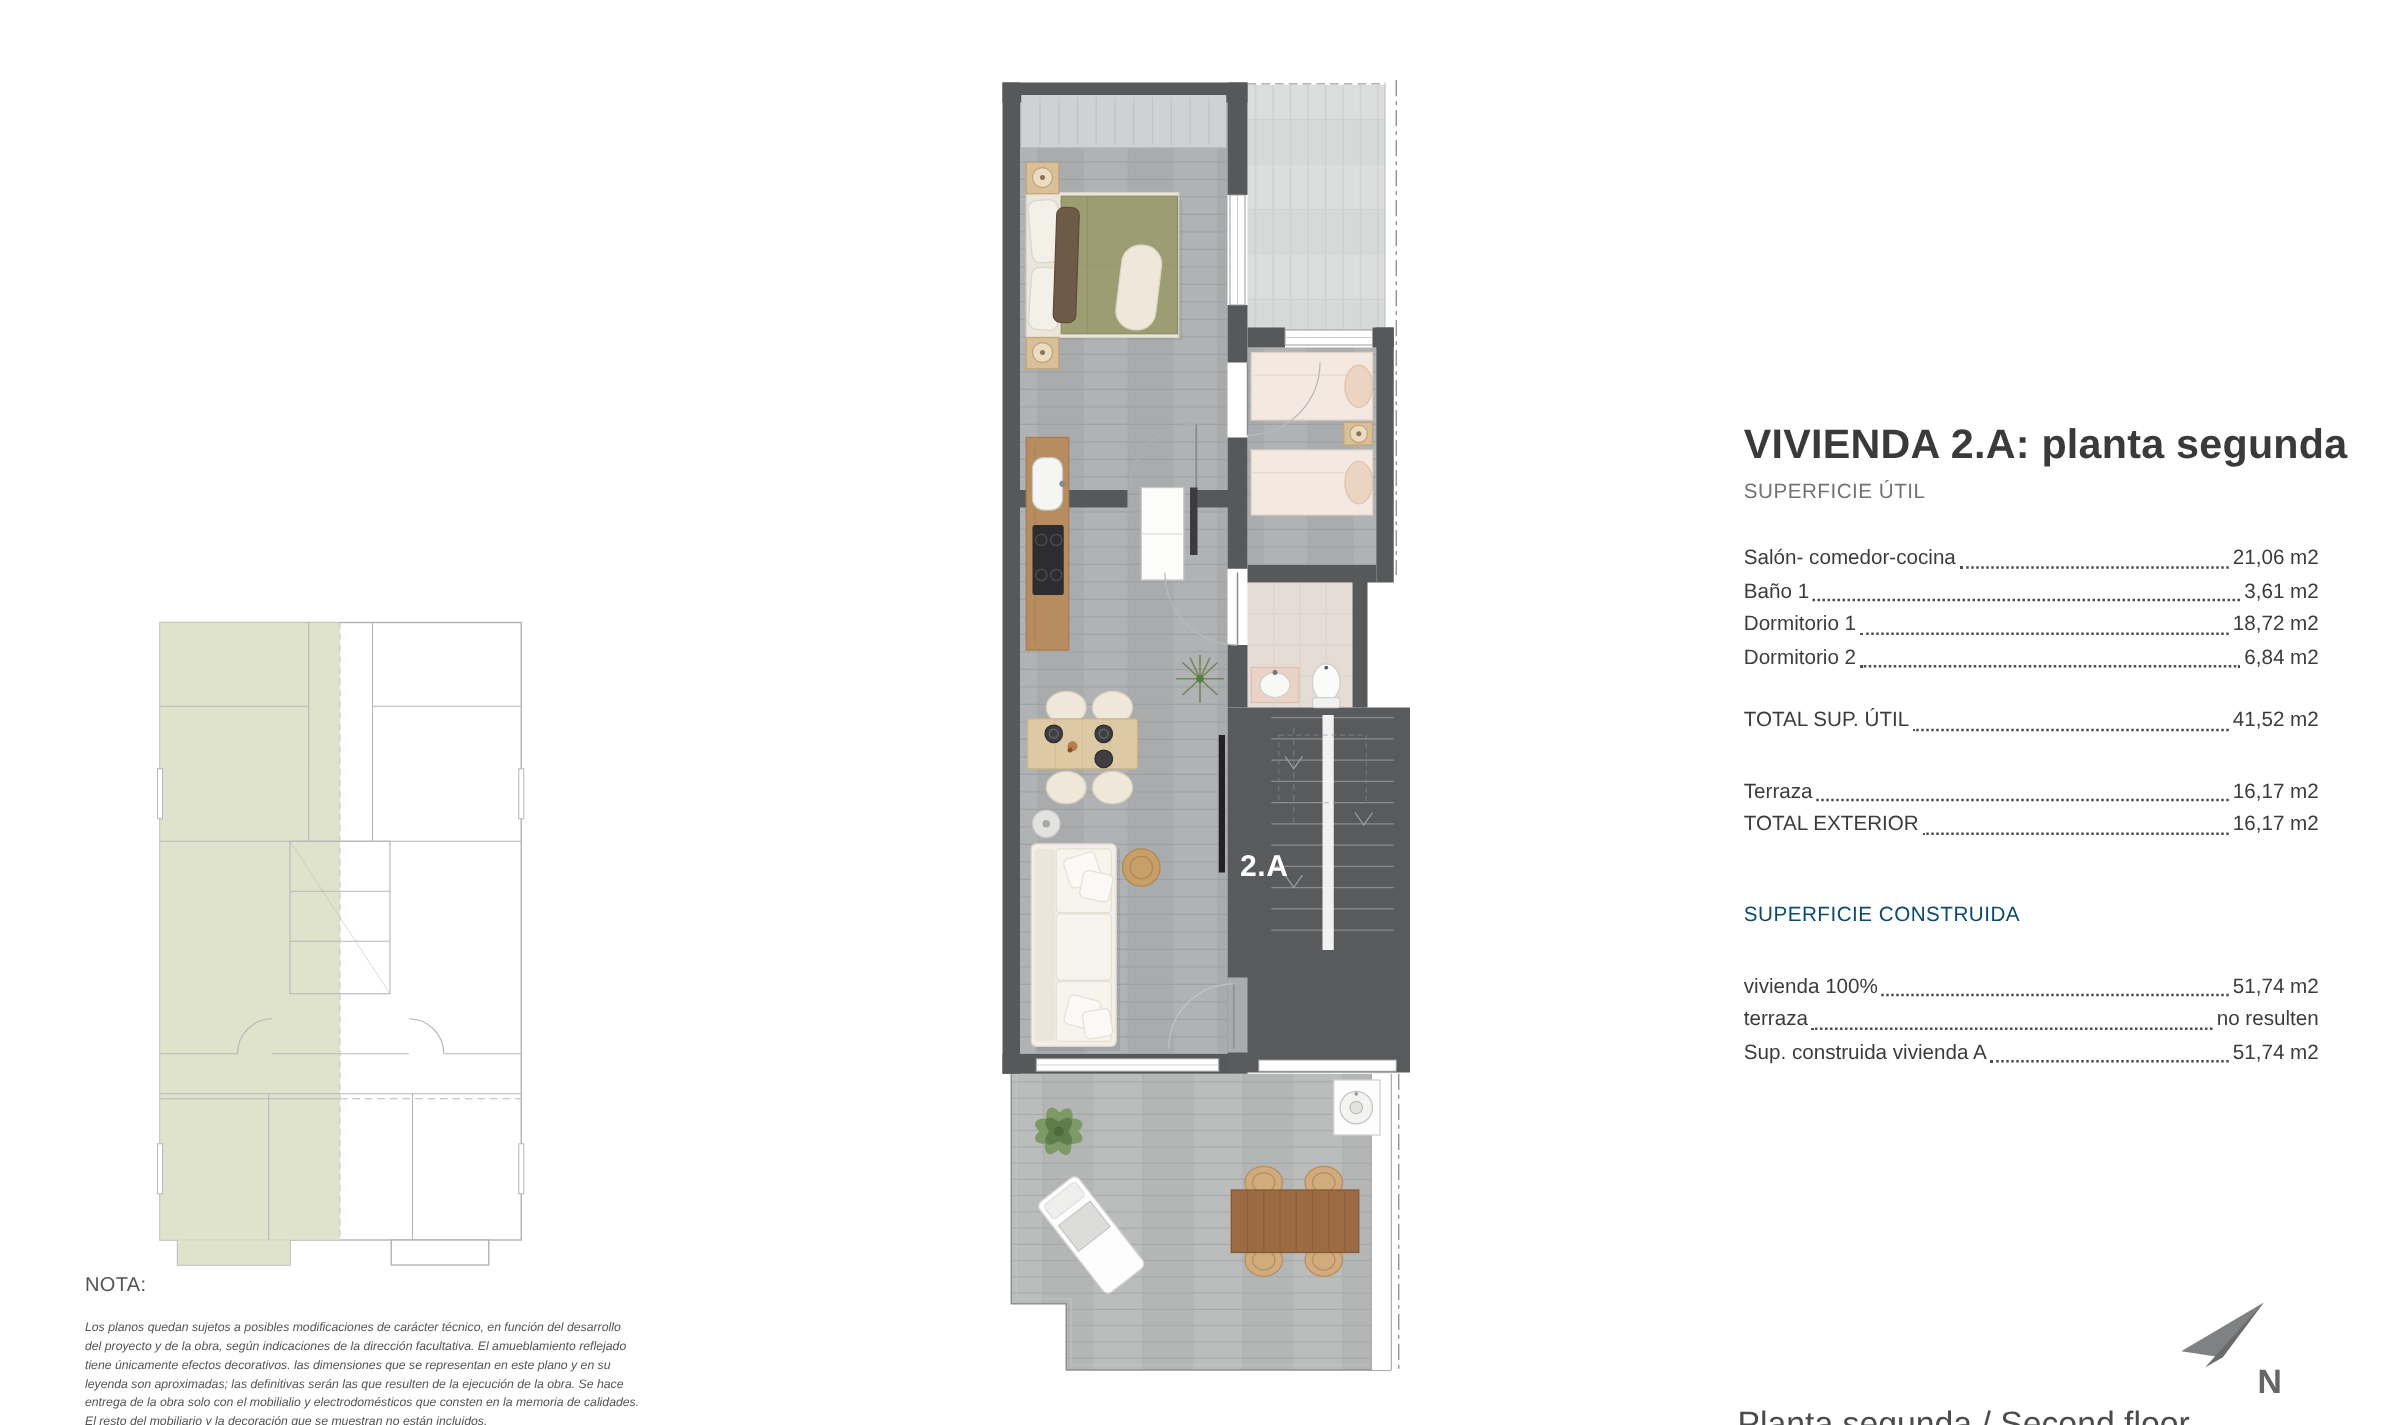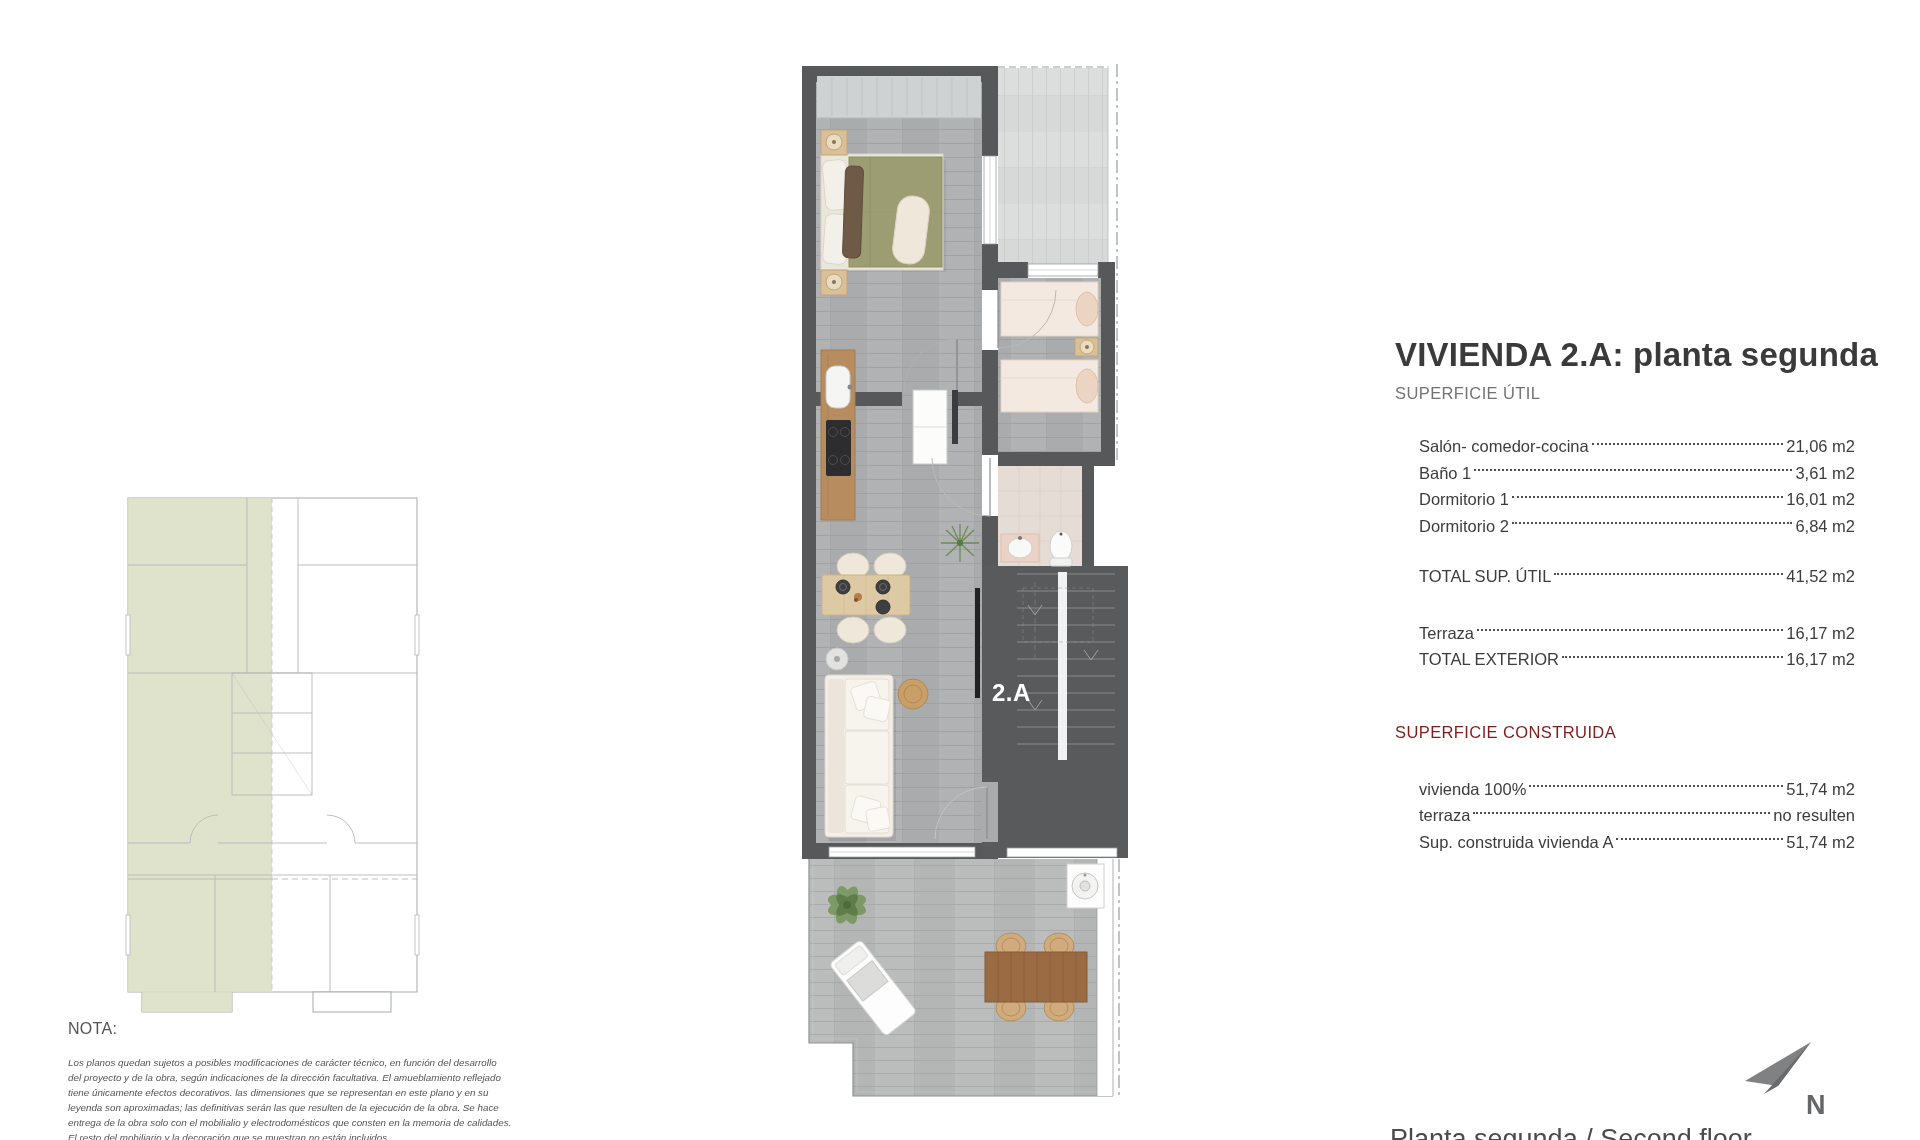--- a/index.html
+++ b/index.html
@@ -4,25 +4,25 @@
 <style>
   html,body{margin:0;padding:0;}
   body{
     position:relative;width:1920px;height:1140px;overflow:hidden;
     background:#ffffff;font-family:"Liberation Sans",sans-serif;
   }
   
   #title-block{position:absolute;left:1395px;top:336px;width:460px;color:#3d3d3d;}
   #title-block h1{margin:0 0 10px 0;font-size:33px;font-weight:700;letter-spacing:.2px;color:#3a3a3a;white-space:nowrap;}
   .sub-heading{font-size:16.5px;letter-spacing:.4px;margin:0 0 30px 0;color:#737373;}
-  .leader-row{display:flex;align-items:center;font-size:16.5px;color:#3c3c3c;line-height:26.5px;white-space:nowrap;margin-left:24px;}
+  .leader-row{display:flex;align-items:flex-end;font-size:16.5px;color:#3c3c3c;line-height:26.5px;white-space:nowrap;}
   .leader-row .dots{flex:1 1 auto;border-bottom:2px dotted #4e4e4e;margin:0 3px 5px 3px;min-width:20px;}
   #su-total{margin-top:24px;}
   #su-ext{margin-top:30px;}
-  .sc-heading{font-size:16.5px;letter-spacing:.4px;margin:50px 0 34px 0;color:#7f1d1d;}
+  .sc-heading{font-size:16.5px;letter-spacing:.4px;margin:50px 0 34px 0;color:#0c4a6e;}
   
   #note-block{position:absolute;left:68px;top:1020px;width:470px;color:#545454;}
   .note-heading{font-size:16px;margin-bottom:17px;letter-spacing:.3px;}
   .note-line{font-size:9.8px;line-height:15px;white-space:nowrap;font-style:italic;}
   
   #caption{position:absolute;left:1390px;top:1124px;font-size:27px;color:#4b4b4b;white-space:nowrap;}
   
   #key-plan{position:absolute;left:120px;top:495px;}
   #floor-plan{position:absolute;left:795px;top:60px;}
   #north{position:absolute;left:1736px;top:1036px;}
@@ -325,21 +325,21 @@
         <span class="val">21,06 m2</span>
       </div>
       <div class="leader-row">
         <span class="lbl">Baño 1</span>
         <span class="dots"></span>
         <span class="val">3,61 m2</span>
       </div>
       <div class="leader-row">
         <span class="lbl">Dormitorio 1</span>
         <span class="dots"></span>
-        <span class="val">16,01 m2</span>
+        <span class="val">18,72 m2</span>
       </div>
       <div class="leader-row">
         <span class="lbl">Dormitorio 2</span>
         <span class="dots"></span>
         <span class="val">6,84 m2</span>
       </div>
     </div>
   <div id="su-total">
       <div class="leader-row">
         <span class="lbl">TOTAL SUP. ÚTIL</span>

